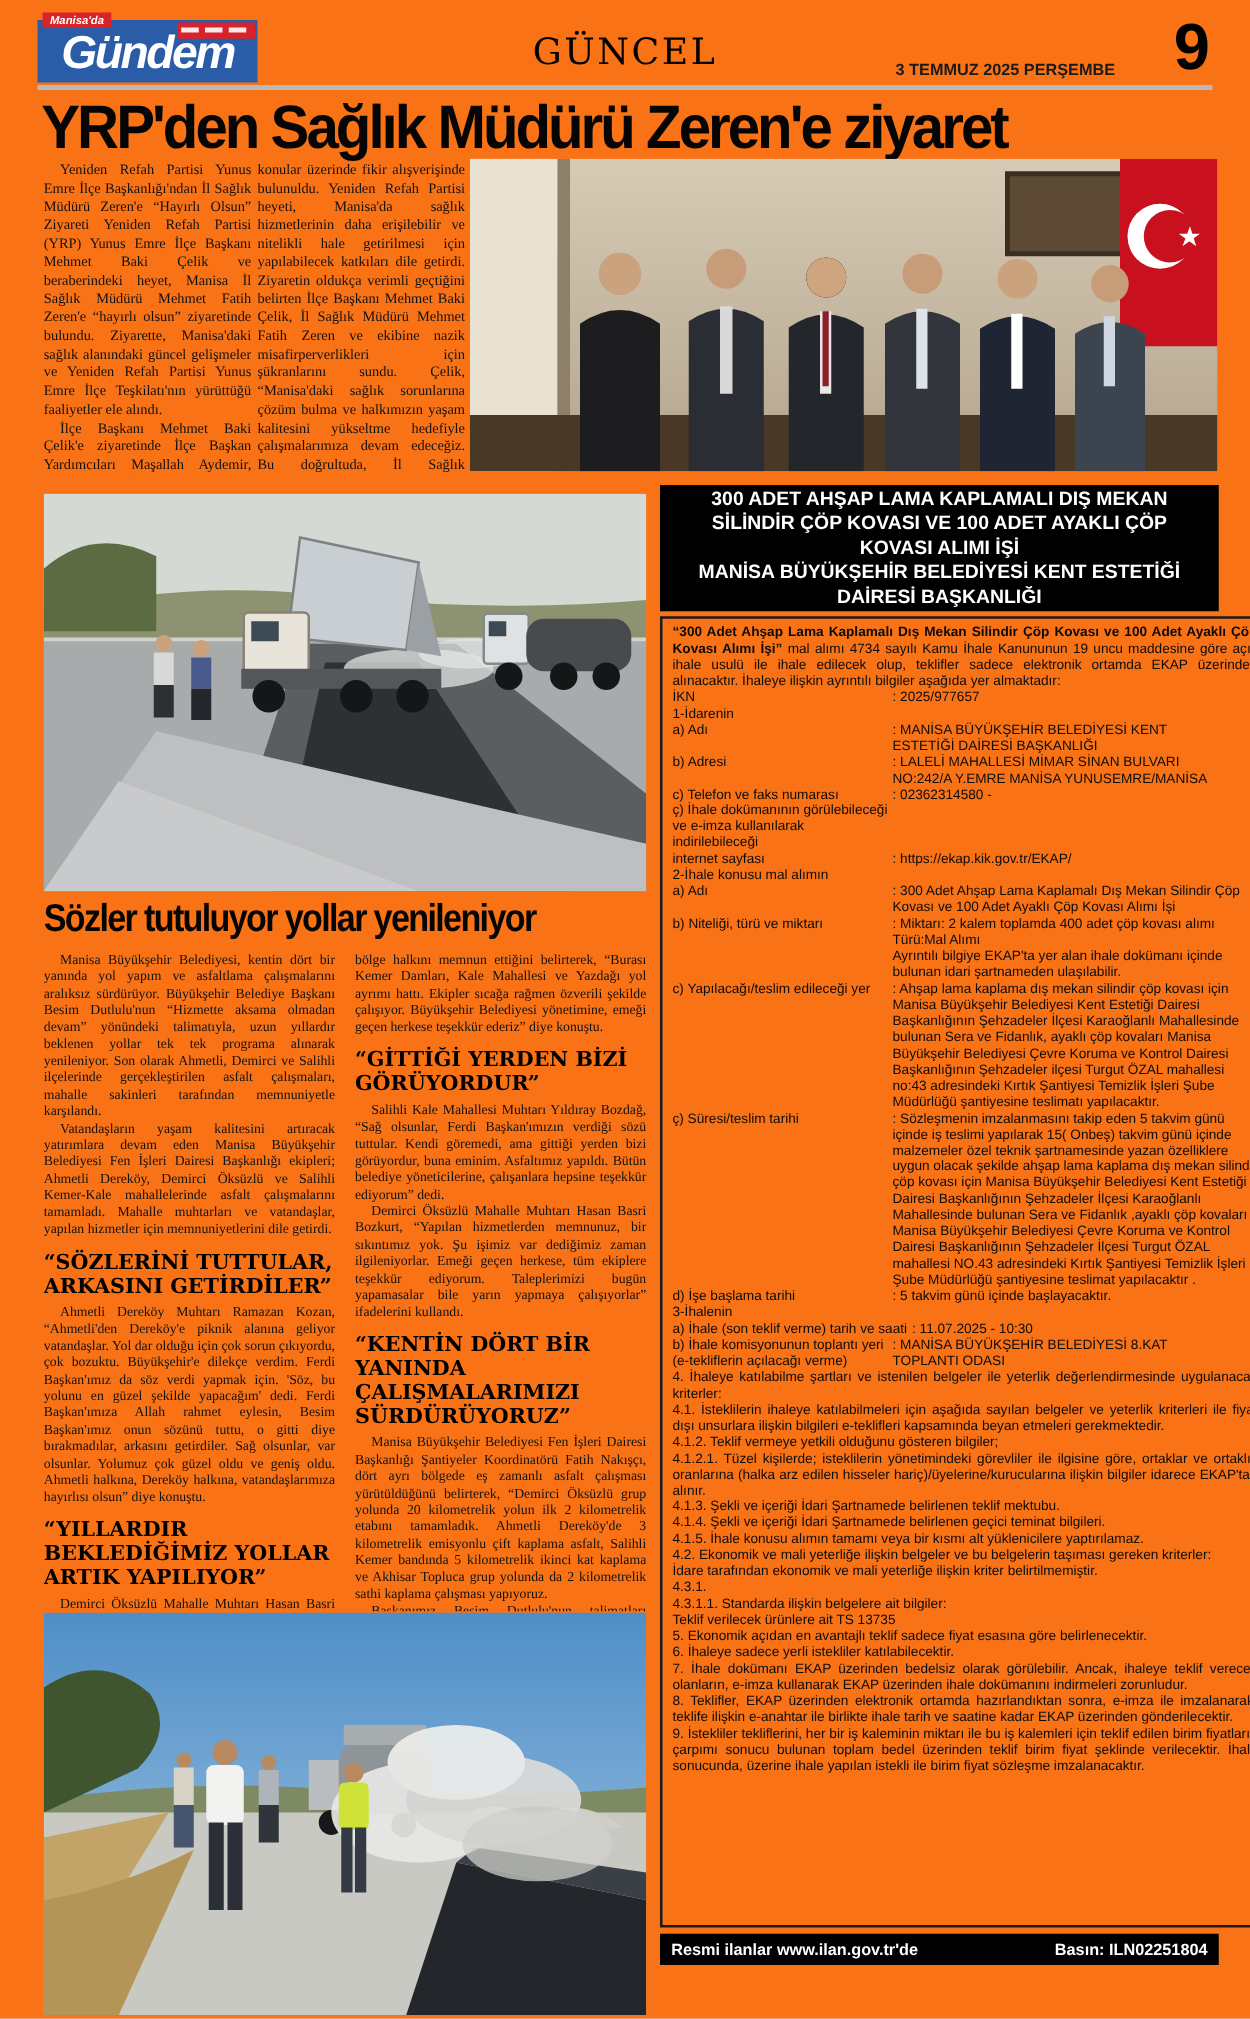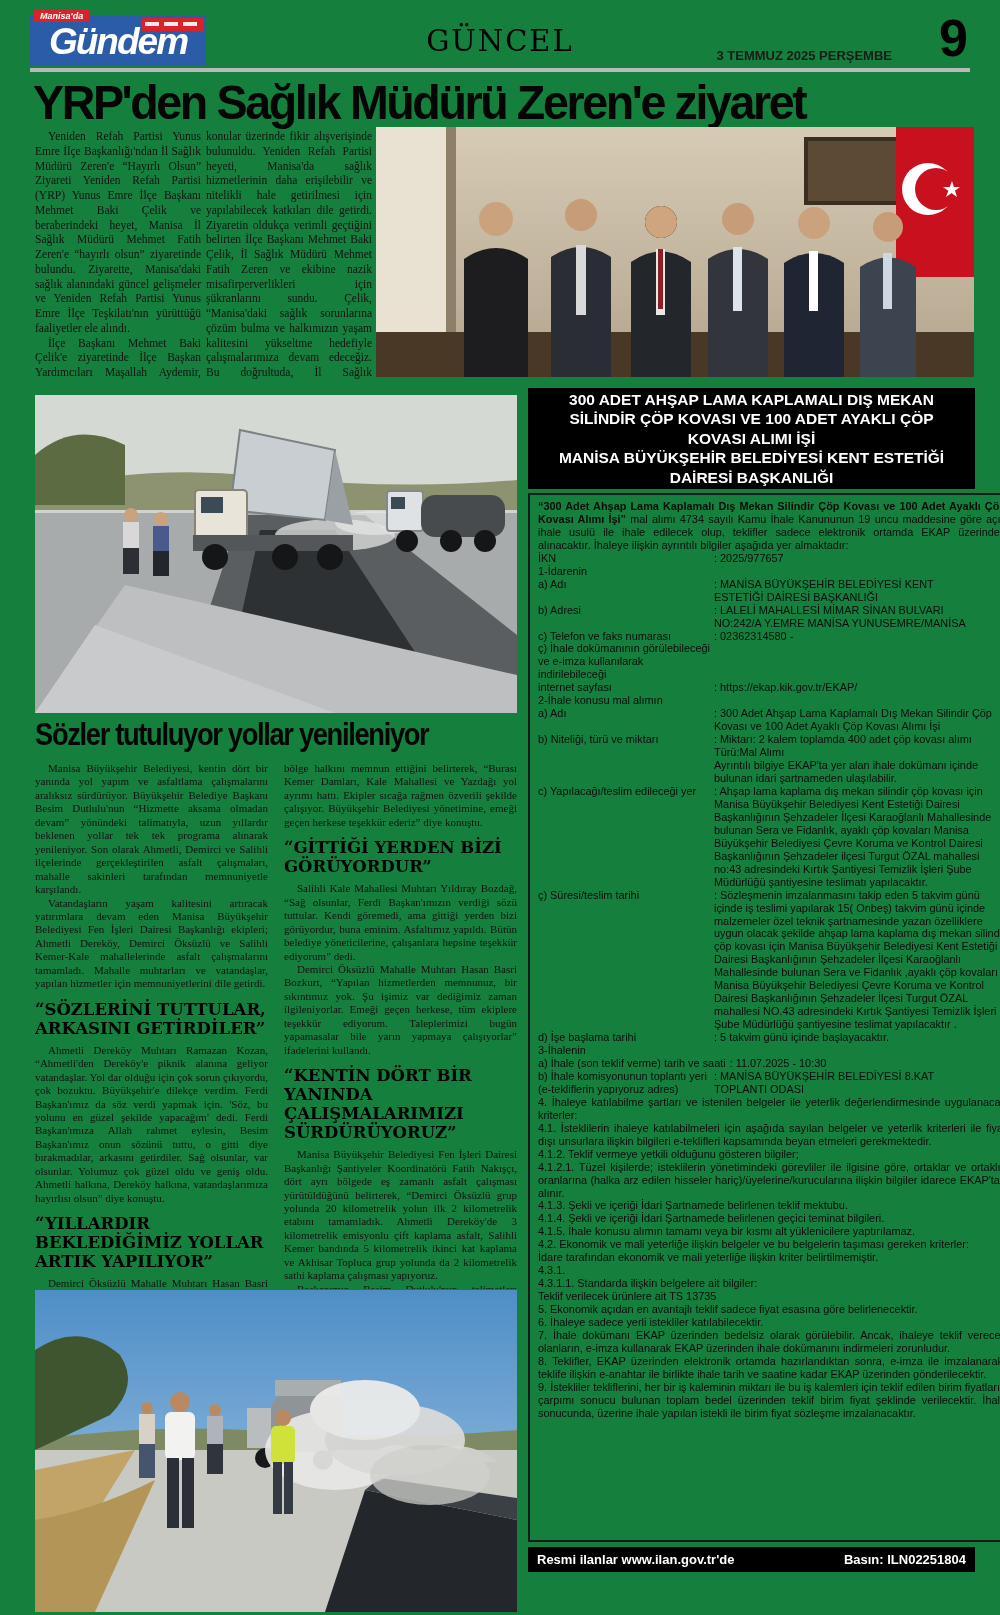--- a/index.html
+++ b/index.html
@@ -1,16 +1,16 @@
 <!DOCTYPE html>
 <html><head>
 <meta charset="utf-8">
 <style>
   html,body{margin:0;padding:0;background:#e8e8e8;}
-  .page{position:relative;width:1000px;height:1615px;background:#15803d;margin:0 auto;
+  .page{position:relative;width:1000px;height:1615px;background:#f97316;margin:0 auto;
         font-family:"Liberation Serif", serif;color:#111;overflow:hidden;}
 
   
   .logo{position:absolute;left:30px;top:16px;width:176px;height:50px;background:#2b5ca8;}
   .logo-main{position:absolute;left:4px;top:2px;width:168px;color:#fff;
              font-family:"Liberation Sans",sans-serif;font-weight:bold;font-style:italic;
              font-size:37px;letter-spacing:-2px;line-height:48px;text-align:center;}
   .logo-tag{position:absolute;left:4px;top:-6px;background:#d8232a;color:#fff;
             font-family:"Liberation Sans",sans-serif;font-style:italic;font-weight:bold;
             font-size:9px;padding:1px 6px;}
@@ -349,21 +349,21 @@
     <div class="kvrow">
         <span class="kvl">3-İhalenin</span>
         <span class="kvv"></span>
       </div>
     <div class="kvrow wide">
         <span class="kvl">a) İhale (son teklif verme) tarih ve saati</span>
         <span class="kvv">: 11.07.2025 - 10:30</span>
       </div>
     <div class="kvrow bottom">
         <span class="kvl">b) İhale komisyonunun toplantı yeri
-(e-tekliflerin yapıyoruz adres)</span>
+(e-tekliflerin açılacağı verme)</span>
         <span class="kvv">: MANİSA BÜYÜKŞEHİR BELEDİYESİ 8.KAT
 TOPLANTI ODASI</span>
       </div>
 
     <div class="npara">4. İhaleye katılabilme şartları ve istenilen belgeler ile yeterlik değerlendirmesinde uygulanacak kriterler:</div>
     <div class="npara">4.1. İsteklilerin ihaleye katılabilmeleri için aşağıda sayılan belgeler ve yeterlik kriterleri ile fiyat dışı unsurlara ilişkin bilgileri e-teklifleri kapsamında beyan etmeleri gerekmektedir.</div>
     <div class="npara">4.1.2. Teklif vermeye yetkili olduğunu gösteren bilgiler;</div>
     <div class="npara">4.1.2.1. Tüzel kişilerde; isteklilerin yönetimindeki görevliler ile ilgisine göre, ortaklar ve ortaklık oranlarına (halka arz edilen hisseler hariç)/üyelerine/kurucularına ilişkin bilgiler idarece EKAP'tan alınır.</div>
     <div class="npara">4.1.3. Şekli ve içeriği İdari Şartnamede belirlenen teklif mektubu.</div>
     <div class="npara">4.1.4. Şekli ve içeriği İdari Şartnamede belirlenen geçici teminat bilgileri.</div>

